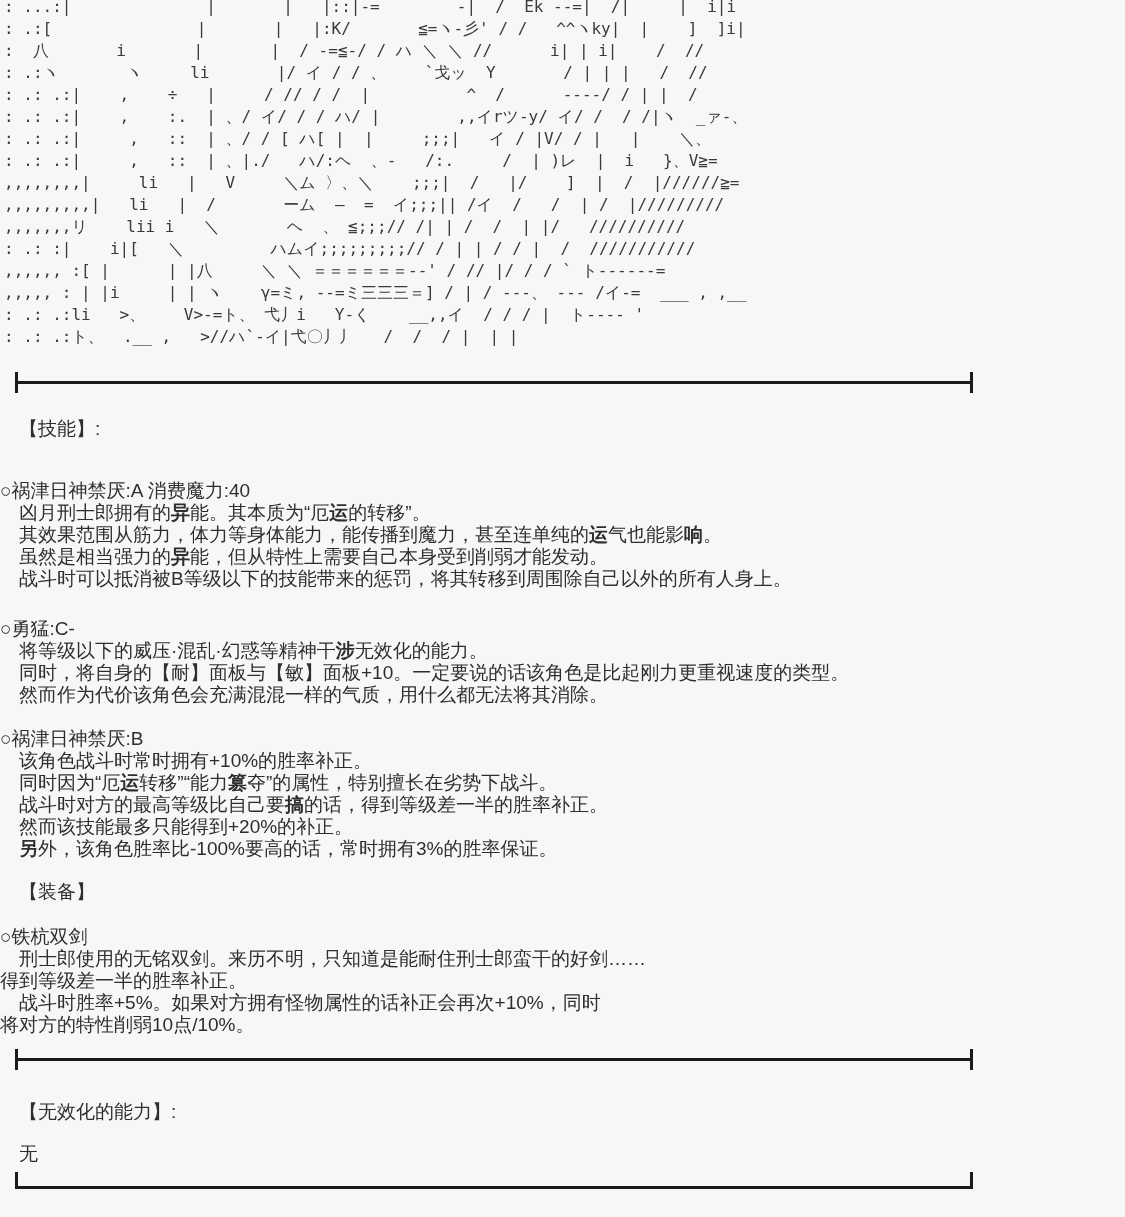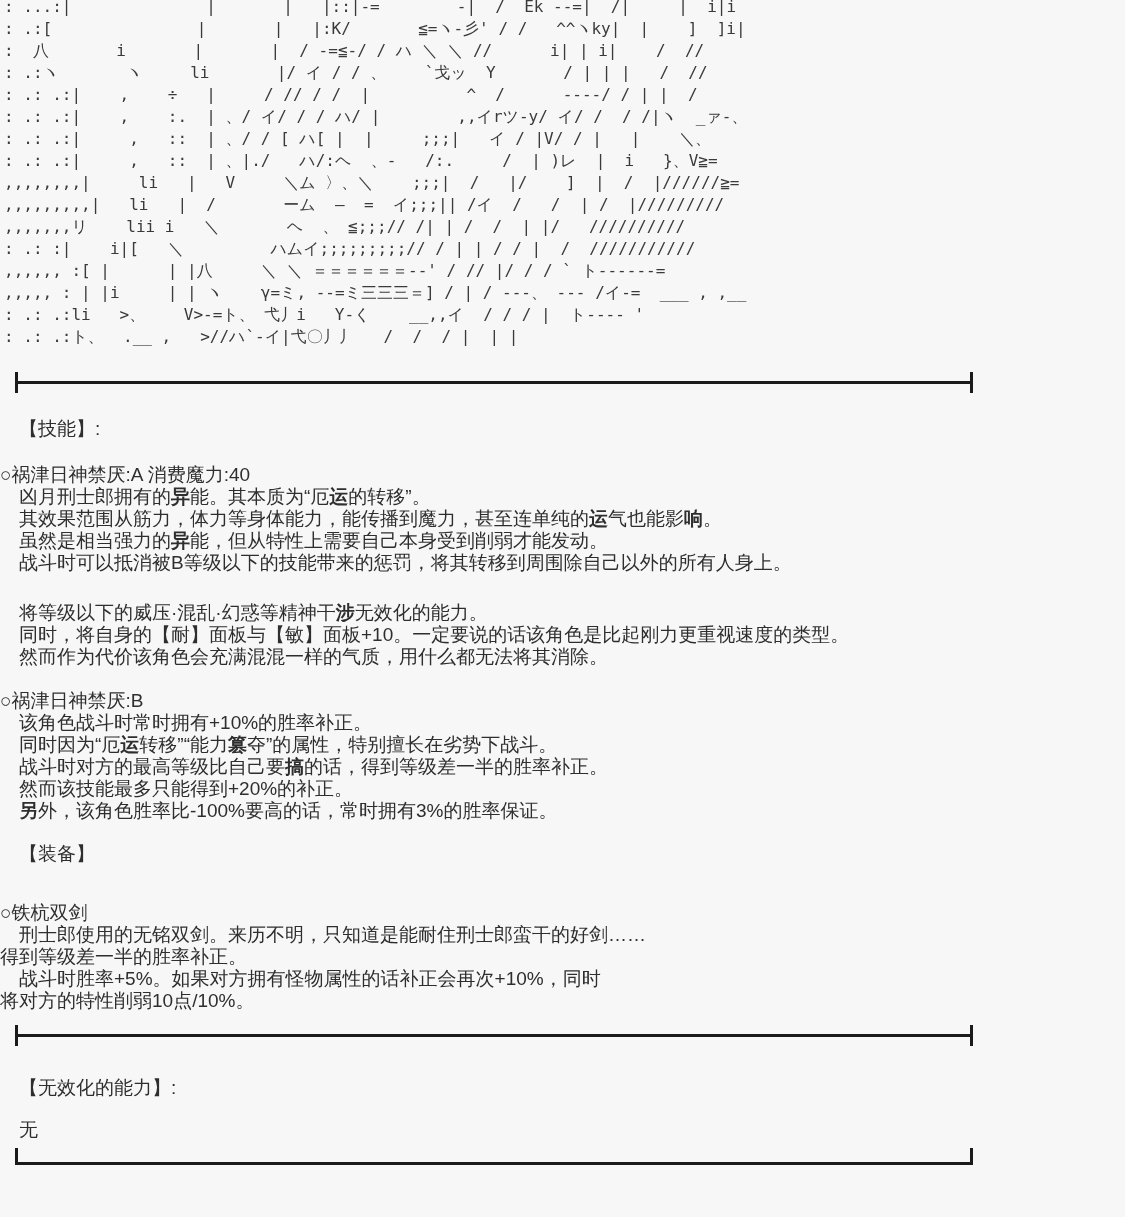--- a/index.html
+++ b/index.html
@@ -24,25 +24,25 @@
   }
   .rule::before,.rule::after{
     content:"";position:absolute;width:3px;background:#1b1b1b;
   }
   .rule.cross::before,.rule.cross::after{top:-9px;height:21px;}
   .rule.up::before,.rule.up::after{top:-14px;height:17px;}
   .rule::before{left:0;}
   .rule::after{right:0;}
   .rule-1{margin-top:33px;}
   .hdr-skills{margin-top:34px;}
-  .skill-1{margin-top:24px;}
+  .skill-1{margin-top:40px;}
   .skill-2{margin-top:28px;}
   .skill-3{margin-top:22px;}
   .hdr-equip{margin-top:21px;}
-  .equip-1{margin-top:37px;}
+  .equip-1{margin-top:23px;}
   .rule-2{margin-top:22px;}
   .hdr-consumable{margin-top:40px;}
   .consumable-value{margin-top:20px;}
   .rule-3{margin-top:21px;}
 </style>
 </head>
 <body>
 
 <div class="aa">
     <div class="line">: ...:|              |       |   |::|-=        -|  /  Ek --=|  /|     |  i|i</div>
@@ -73,20 +73,21 @@
     <div class="line">○祸津日神禁厌:A 消费魔力:40</div>
     <div>
         <div class="line">　凶月刑士郎拥有的<b>异</b>能。其本质为“厄<b>运</b>的转移”。</div>
         <div class="line">　其效果范围从筋力，体力等身体能力，能传播到魔力，甚至连单纯的<b>运</b>气也能影<b>响</b>。</div>
         <div class="line">　虽然是相当强力的<b>异</b>能，但从特性上需要自己本身受到削弱才能发动。</div>
         <div class="line">　战斗时可以抵消被B等级以下的技能带来的惩罚，将其转移到周围除自己以外的所有人身上。</div>
       </div>
   </section>
 
   <section class="skill-2">
+    <div class="line">○勇猛:C-</div>
     <div>
         <div class="line">　将等级以下的威压·混乱·幻惑等精神干<b>涉</b>无效化的能力。</div>
         <div class="line">　同时，将自身的【耐】面板与【敏】面板+10。一定要说的话该角色是比起刚力更重视速度的类型。</div>
         <div class="line">　然而作为代价该角色会充满混混一样的气质，用什么都无法将其消除。</div>
       </div>
   </section>
 
   <section class="skill-3">
     <div class="line">○祸津日神禁厌:B</div>
     <div>

